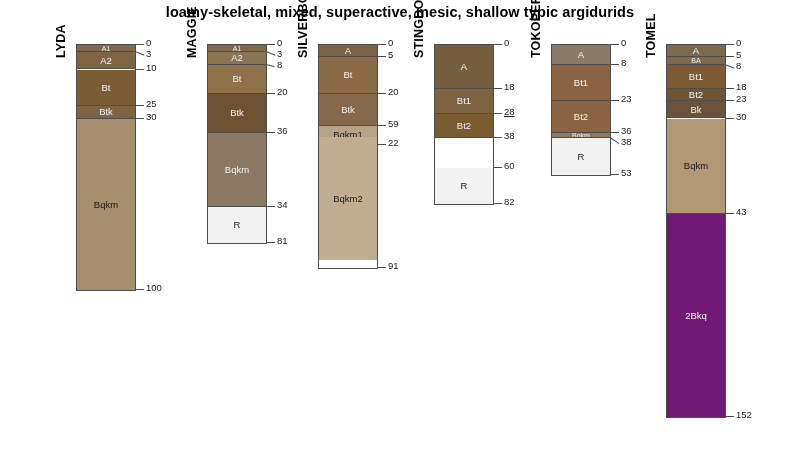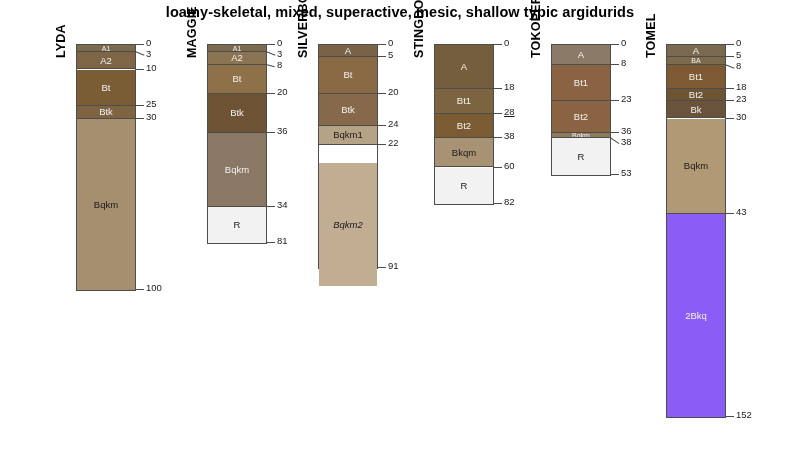--- a/index.html
+++ b/index.html
@@ -152,39 +152,39 @@
         </div>
         <div class="horizon" style="top: 12.25px; height: 36.75px; background: rgb(138, 106, 68);">
           <span class="hlabel light">Bt</span>
         </div>
         <div class="horizon" style="top: 49px; height: 31.85px; background: rgb(133, 105, 74);">
           <span class="hlabel light">Btk</span>
         </div>
         <div class="horizon" style="top: 80.85px; height: 19.6px; background: rgb(182, 162, 133);">
           <span class="hlabel dark">Bqkm1</span>
         </div>
-        <div class="horizon" style="top: 118px; height: 122.5px; background: rgb(192, 173, 146); font-style: italic;">
+        <div class="horizon" style="top: 92px; height: 122.5px; background: rgb(192, 173, 146);">
           <span class="hlabel dark">Bqkm2</span>
         </div>
       </div>
       <div class="tick" style="top: 0px;">
         <span class="lead" style="width: 9px; transform: rotate(0deg);"></span>
         <span class="dlabel" style="top: -6px;">0</span>
       </div>
       <div class="tick" style="top: 12.25px;">
         <span class="lead" style="width: 9px; transform: rotate(0deg);"></span>
         <span class="dlabel" style="top: -6px;">5</span>
       </div>
       <div class="tick" style="top: 49px;">
         <span class="lead" style="width: 9px; transform: rotate(0deg);"></span>
         <span class="dlabel" style="top: -6px;">20</span>
       </div>
       <div class="tick" style="top: 80.85px;">
         <span class="lead" style="width: 9px; transform: rotate(0deg);"></span>
-        <span class="dlabel" style="top: -6px;">24</span>
+        <span class="dlabel" style="top: -6px;">59</span>
       </div>
       <div class="tick" style="top: 100.45px;">
         <span class="lead" style="width: 9px; transform: rotate(0deg);"></span>
         <span class="dlabel" style="top: -6px;">22</span>
       </div>
       <div class="tick" style="top: 222.95px;">
         <span class="lead" style="width: 9px; transform: rotate(0deg);"></span>
         <span class="dlabel" style="top: -6px;">91</span>
       </div>
     </div>
@@ -193,23 +193,20 @@
       <div class="column" style="height: 159.25px;">
         <div class="horizon" style="top: 0px; height: 44.1px; background: rgb(117, 94, 62);">
           <span class="hlabel light">A</span>
         </div>
         <div class="horizon" style="top: 44.1px; height: 24.5px; background: rgb(125, 100, 64);">
           <span class="hlabel light">Bt1</span>
         </div>
         <div class="horizon" style="top: 68.6px; height: 24.5px; background: rgb(123, 92, 50);">
           <span class="hlabel light">Bt2</span>
         </div>
-        <div class="horizon" style="top: 93.1px; height: 29.4px; background: rgb(168, 146, 116);">
-          <span class="hlabel dark">Bkqm</span>
-        </div>
         <div class="horizon" style="top: 122.5px; height: 36.75px; background: rgb(242, 242, 242);">
           <span class="hlabel dark">R</span>
         </div>
       </div>
       <div class="tick" style="top: 0px;">
         <span class="lead" style="width: 9px; transform: rotate(0deg);"></span>
         <span class="dlabel" style="top: -6px;">0</span>
       </div>
       <div class="tick" style="top: 44.1px;">
         <span class="lead" style="width: 9px; transform: rotate(0deg);"></span>
@@ -290,21 +287,21 @@
         </div>
         <div class="horizon" style="top: 44.1px; height: 12.25px; background: rgb(109, 84, 51);">
           <span class="hlabel light">Bt2</span>
         </div>
         <div class="horizon" style="top: 56.35px; height: 17.15px; background: rgb(106, 83, 58);">
           <span class="hlabel light">Bk</span>
         </div>
         <div class="horizon" style="top: 73.5px; height: 95.55px; background: rgb(176, 153, 116);">
           <span class="hlabel dark">Bqkm</span>
         </div>
-        <div class="horizon" style="top: 169.05px; height: 203.35px; background: #8b5cf6;">
+        <div class="horizon" style="top: 169.05px; height: 203.35px; background: #701a75;">
           <span class="hlabel light">2Bkq</span>
         </div>
       </div>
       <div class="tick" style="top: 0px;">
         <span class="lead" style="width: 9px; transform: rotate(0deg);"></span>
         <span class="dlabel" style="top: -6px;">0</span>
       </div>
       <div class="tick" style="top: 12.25px;">
         <span class="lead" style="width: 9px; transform: rotate(0deg);"></span>
         <span class="dlabel" style="top: -6px;">5</span>

